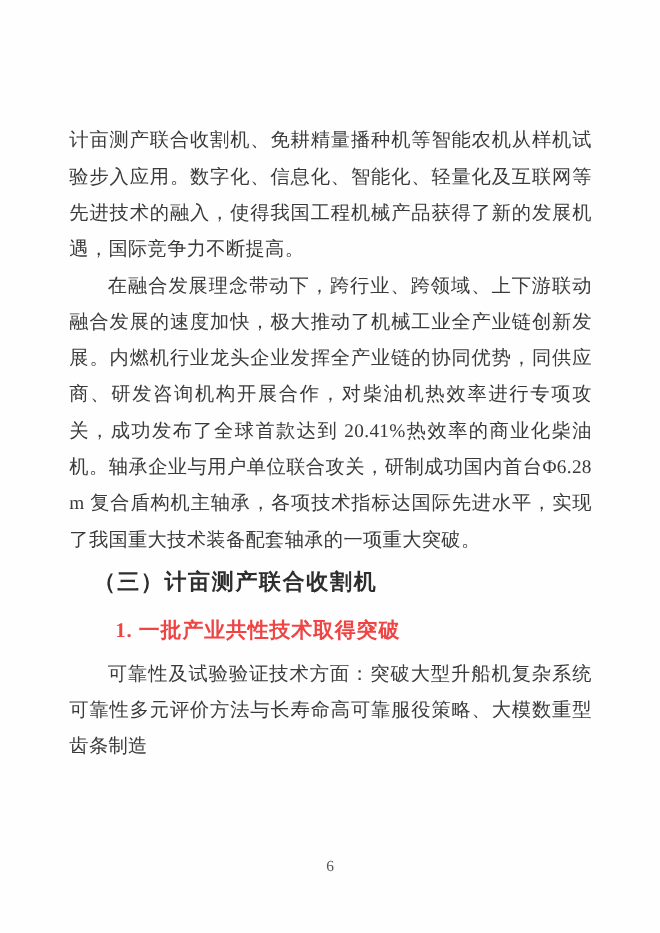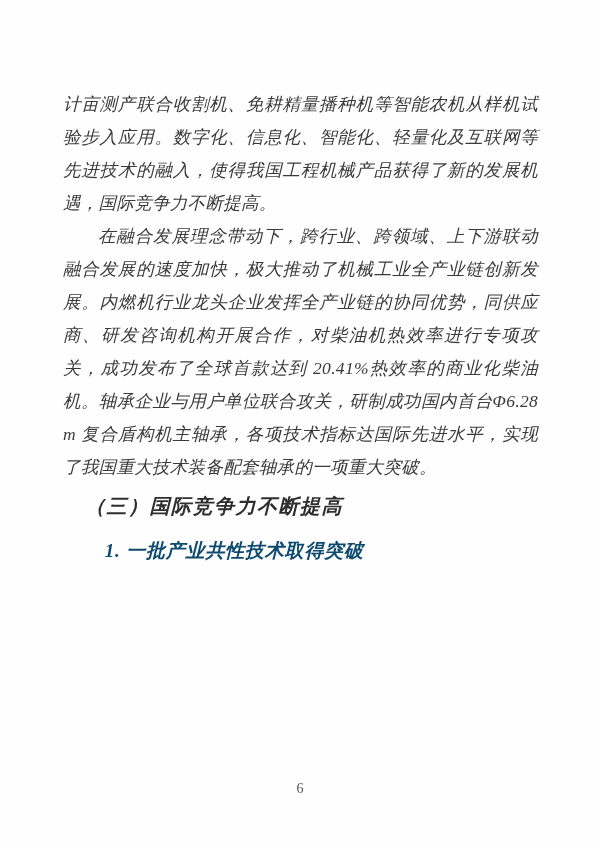--- a/index.html
+++ b/index.html
@@ -13,22 +13,21 @@
     height: 848px;
     background: #fefefe;
     overflow: hidden;
     font-family: "Liberation Serif", "DejaVu Serif", serif;
     color: #3a3a3a;
   }
   .content {
     position: absolute;
     left: 63px;
     right: 62px;
-    top: 88px;
-    font-style: italic;
+    top: 111px;
   }
   .body-p {
     margin: 0;
     font-size: 17.5px;
     line-height: 33px;
     text-align: justify;
     text-justify: inter-character;
     letter-spacing: 0.3px;
     word-break: break-all;
   }
@@ -44,37 +43,38 @@
     text-indent: 1.1em;
     color: #2e2e2e;
   }
   .h2 {
     margin: 0 0 6px 0;
     font-size: 19px;
     line-height: 32px;
     font-weight: bold;
     letter-spacing: 0.8px;
     text-indent: 2.2em;
-    color: #0c4a6e;
+    color: #ef4444;
   }
   .page-number {
     position: absolute;
     left: 0;
     right: 0;
     top: 781px;
     text-align: center;
     font-size: 14px;
     color: #555555;
     letter-spacing: 0;
   }
 </style>
 </head>
 <body>
 
 <div class="page">
   <div class="content">
     <p class="body-p">计亩测产联合收割机、免耕精量播种机等智能农机从样机试验步入应用。数字化、信息化、智能化、轻量化及互联网等先进技术的融入，使得我国工程机械产品获得了新的发展机遇，国际竞争力不断提高。</p>
     <p class="body-p indent">在融合发展理念带动下，跨行业、跨领域、上下游联动融合发展的速度加快，极大推动了机械工业全产业链创新发展。内燃机行业龙头企业发挥全产业链的协同优势，同供应商、研发咨询机构开展合作，对柴油机热效率进行专项攻关，成功发布了全球首款达到 20.41%热效率的商业化柴油机。轴承企业与用户单位联合攻关，研制成功国内首台Φ6.28m 复合盾构机主轴承，各项技术指标达国际先进水平，实现了我国重大技术装备配套轴承的一项重大突破。</p>
-    <h3 class="h1">（三）国际竞争力不断提高</h3>
+    <h3 class="h1">（三）计亩测产联合收割机</h3>
     <h4 class="h2">1. 一批产业共性技术取得突破</h4>
+    <p class="body-p indent">可靠性及试验验证技术方面：突破大型升船机复杂系统可靠性多元评价方法与长寿命高可靠服役策略、大模数重型齿条制造</p>
   </div>
   <div class="page-number">6</div>
 </div>
 
 </body></html>

